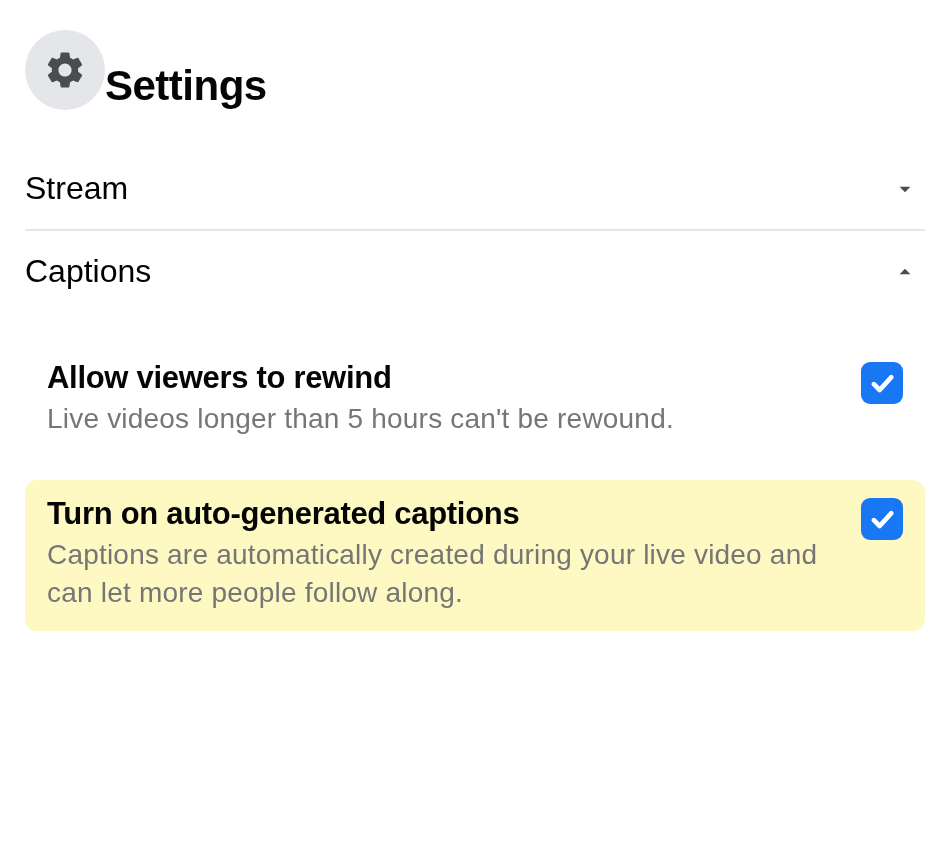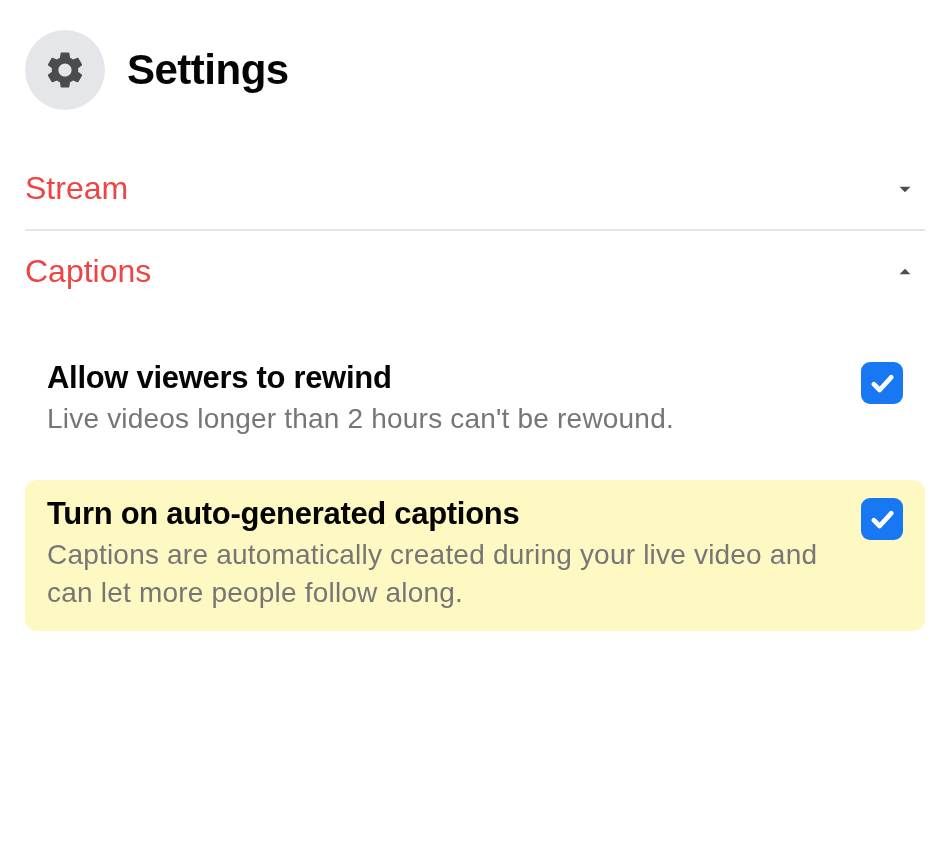--- a/index.html
+++ b/index.html
@@ -10,22 +10,21 @@
     body {
       font-family: -apple-system, BlinkMacSystemFont, "Segoe UI", Helvetica, Arial, sans-serif;
       background: #ffffff;
       width: 950px;
       height: 860px;
       padding: 20px 25px;
       color: #1c1e21;
     }
     .header {
       display: flex;
-      align-items: center;
-      gap: 22px;
+      align-items: flex-end;
       margin-bottom: 38px;
       padding-top: 10px;
     }
     .gear-icon-wrapper {
       width: 80px;
       height: 80px;
       border-radius: 50%;
       background: #e4e6ea;
       display: flex;
       align-items: center;
@@ -46,21 +45,21 @@
     .section-header {
       display: flex;
       align-items: center;
       justify-content: space-between;
       padding: 22px 6px 22px 0;
       cursor: pointer;
     }
     .section-title {
       font-size: 32px;
       font-weight: 400;
-      color: #ef4444;
+      color: #000000;
     }
     .chevron {
       width: 28px;
       height: 28px;
       display: flex;
       align-items: center;
       justify-content: center;
     }
     .chevron svg {
       width: 26px;
@@ -157,21 +156,21 @@
         <path d="M7 14l5-5 5 5z"></path>
       </svg>
   </span>
 </div>
 
 <div class="section-content">
 
   <div class="setting-row">
     <div class="setting-text">
       <div class="setting-label">Allow viewers to rewind</div>
-      <div class="setting-desc">Live videos longer than 2 hours can't be rewound.</div>
+      <div class="setting-desc">Live videos longer than 5 hours can't be rewound.</div>
     </div>
     <div class="checkbox">
       <svg viewBox="0 0 24 24">
           <polyline points="5 13 10 18 20 7"></polyline>
         </svg>
     </div>
   </div>
 
   <div class="gap"></div>
 

